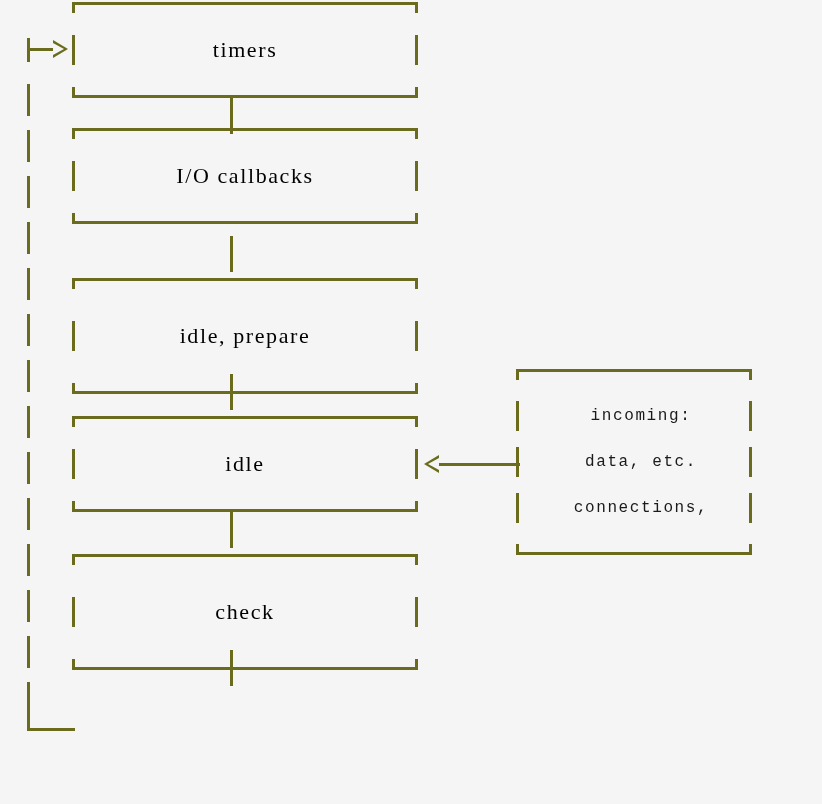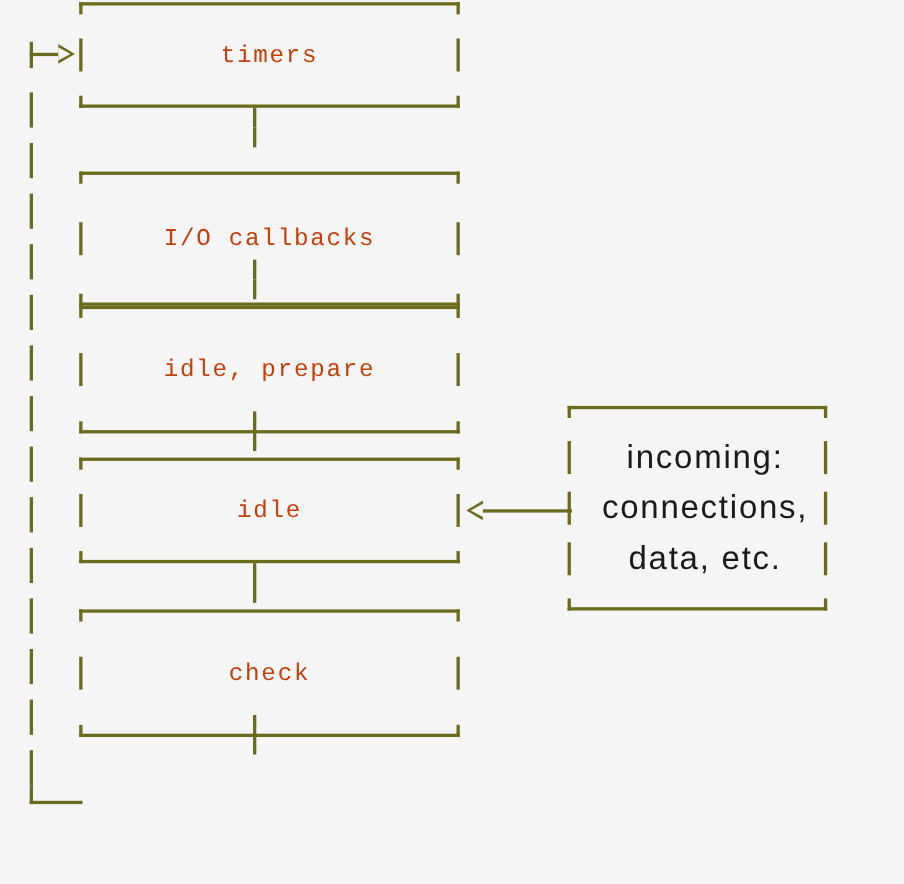--- a/index.html
+++ b/index.html
@@ -59,22 +59,22 @@
 
   .phase-box .label {
     position: absolute;
     top: 0;
     left: 0;
     right: 0;
     bottom: 0;
     display: flex;
     align-items: center;
     justify-content: center;
-    color: #c2410c;
-    font-family: Liberation Mono, monospace;
+    color: #000000;
+    font-family: Liberation Serif, serif;
     font-size: 22px;
     letter-spacing: 1.6px;
     white-space: pre;
   }
 
   
   .tick {
     position: absolute;
     left: 230px;
     width: 3px;
@@ -191,22 +191,22 @@
     position: absolute;
     width: 3px;
     height: 30px;
     background: #6b6b1e;
     top: 8px;
   }
   .side-box .row .pipe-l { left: 0; }
   .side-box .row .pipe-r { right: 0; }
   .side-box .row .txt {
     color: #1a1a1a;
-    font-family: Liberation Sans, sans-serif;
-    font-size: 30px;
+    font-family: Liberation Mono, monospace;
+    font-size: 16px;
     letter-spacing: 1.6px;
     white-space: pre;
     padding-left: 14px;
   }
 
   
   .feed-arrow {
     position: absolute;
     left: 424px;
     top: 455px;
@@ -280,21 +280,21 @@
     <div class="corner c-tl"></div>
     <div class="corner c-tr"></div>
     <div class="corner c-bl"></div>
     <div class="corner c-br"></div>
     <div class="pipe pipe-l"></div>
     <div class="pipe pipe-r"></div>
     <div class="label">timers</div>
   </div>
   <div class="tick" style="top:98px;"></div>
 
-  <div class="phase-box" style="top:156px; height:122px;">
+  <div class="phase-box" style="top:128px; height:96px;">
     <div class="edge-top"></div>
     <div class="edge-bottom"></div>
     <div class="corner c-tl"></div>
     <div class="corner c-tr"></div>
     <div class="corner c-bl"></div>
     <div class="corner c-br"></div>
     <div class="pipe pipe-l"></div>
     <div class="pipe pipe-r"></div>
     <div class="label">I/O callbacks</div>
   </div>
@@ -354,26 +354,26 @@
     <div class="corner c-br"></div>
     <div class="rows">
       <div class="row">
         <div class="pipe pipe-l"></div>
         <div class="pipe pipe-r"></div>
         <div class="txt">incoming:</div>
       </div>
       <div class="row">
         <div class="pipe pipe-l"></div>
         <div class="pipe pipe-r"></div>
-        <div class="txt">connections,</div>
+        <div class="txt">data, etc.</div>
       </div>
       <div class="row">
         <div class="pipe pipe-l"></div>
         <div class="pipe pipe-r"></div>
-        <div class="txt">data, etc.</div>
+        <div class="txt">connections,</div>
       </div>
     </div>
   </div>
 
   <div class="feed-arrow">
     <div class="shaft"></div>
     <div class="head"></div>
     <div class="head-inner"></div>
   </div>
 

